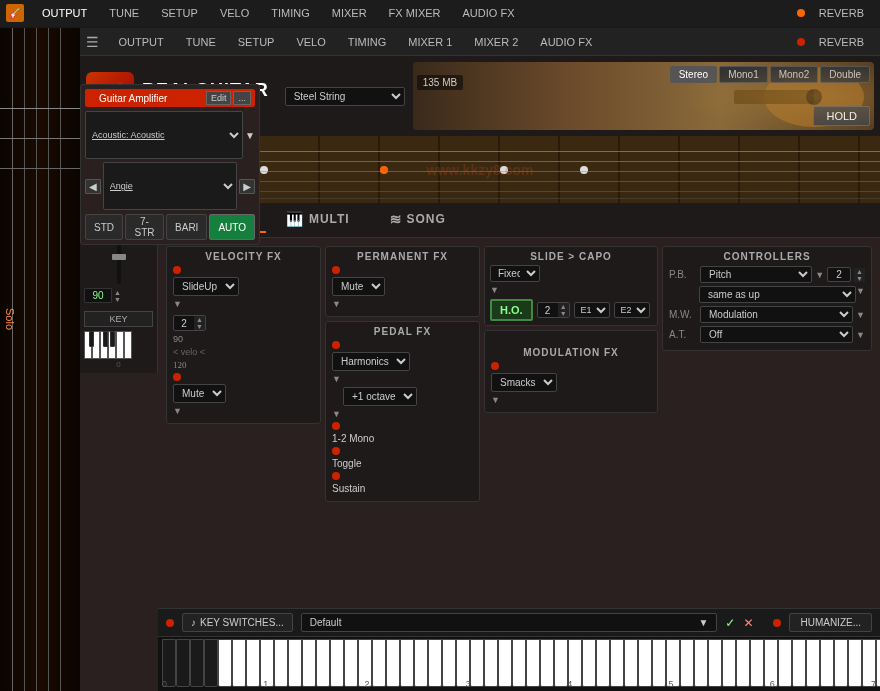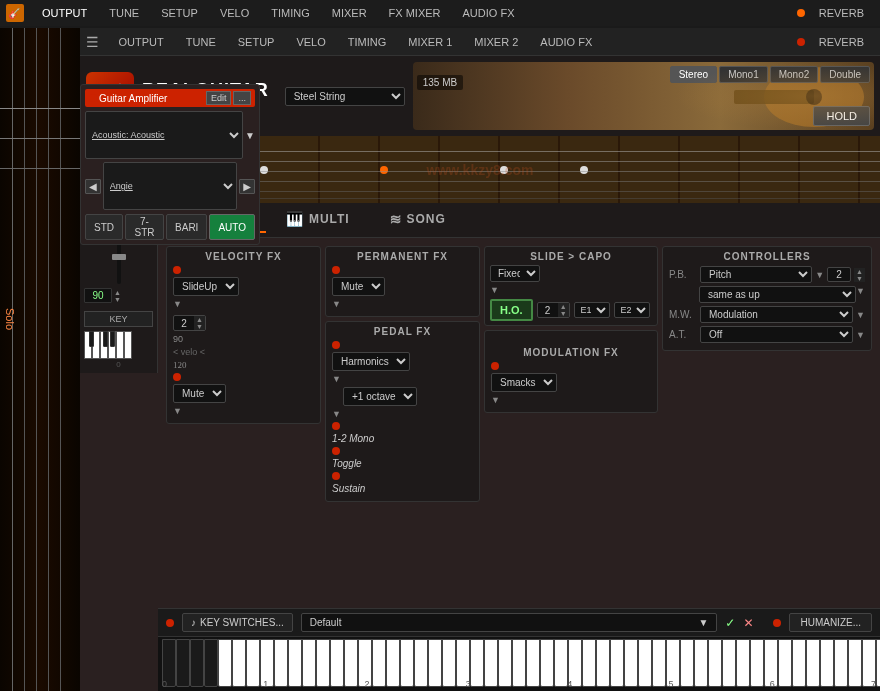--- a/index.html
+++ b/index.html
@@ -681,21 +681,21 @@
             </select>
             <span style="font-size:9px;color:#888;">▼</span>
           </div>
           <div class="fx-row">
             <select class="fx-select" style="margin-left:11px;">
               <option>+1 octave</option>
             </select>
             <span style="font-size:9px;color:#888;">▼</span>
           </div>
 
-          <div style="margin-left:0; margin-top:0;font-style:italic;">
+          <div style="margin-left:0; margin-top:0;">
             <div class="fx-row">
               <div class="red-dot"></div>
               <span style="font-size:10px;color:#ccc;">1-2 Mono</span>
             </div>
             <div class="fx-row">
               <div class="red-dot"></div>
               <span style="font-size:10px;color:#ccc;">Toggle</span>
             </div>
             <div class="fx-row">
               <div class="red-dot"></div>

